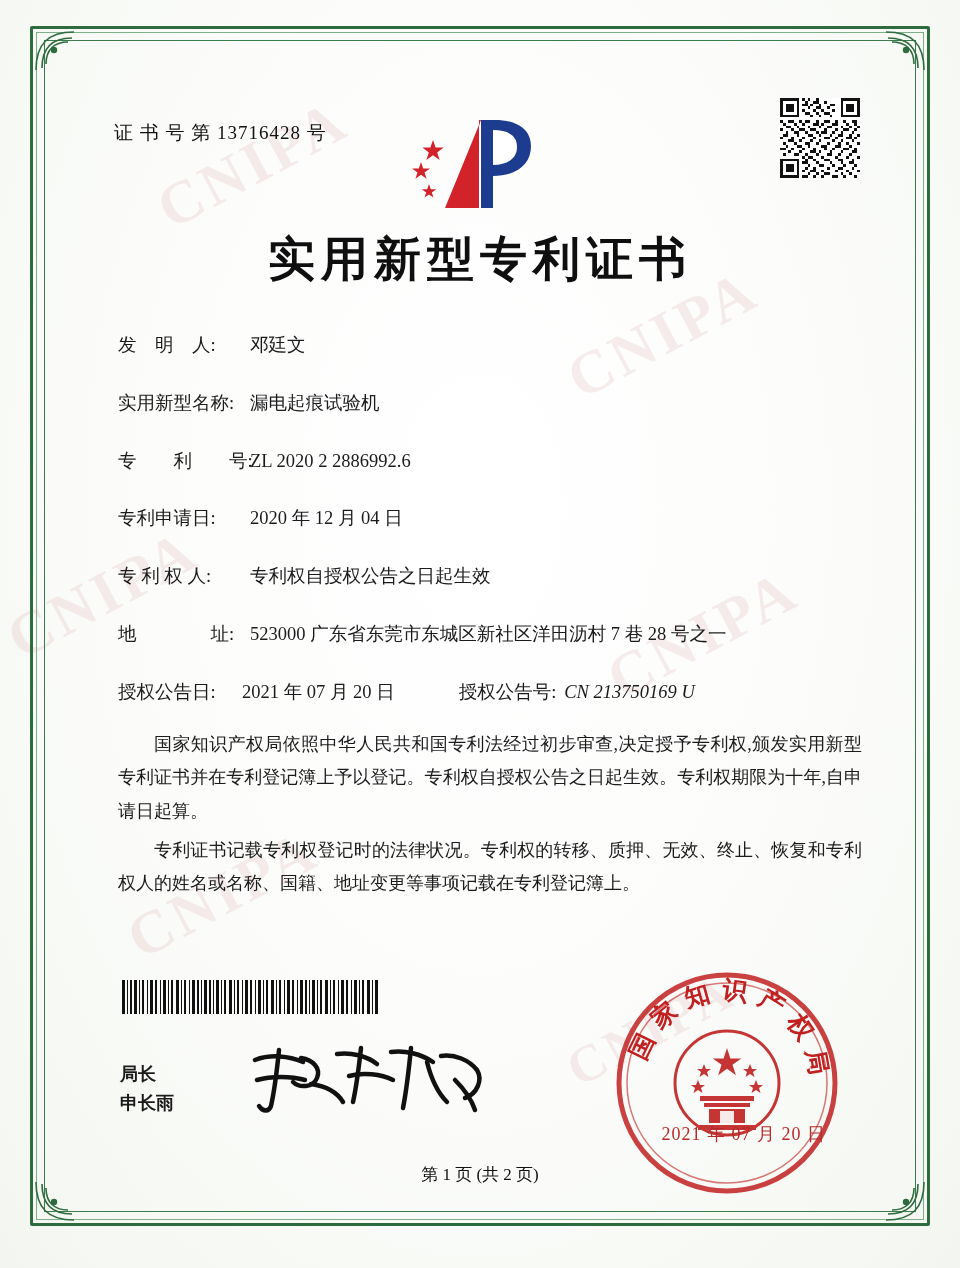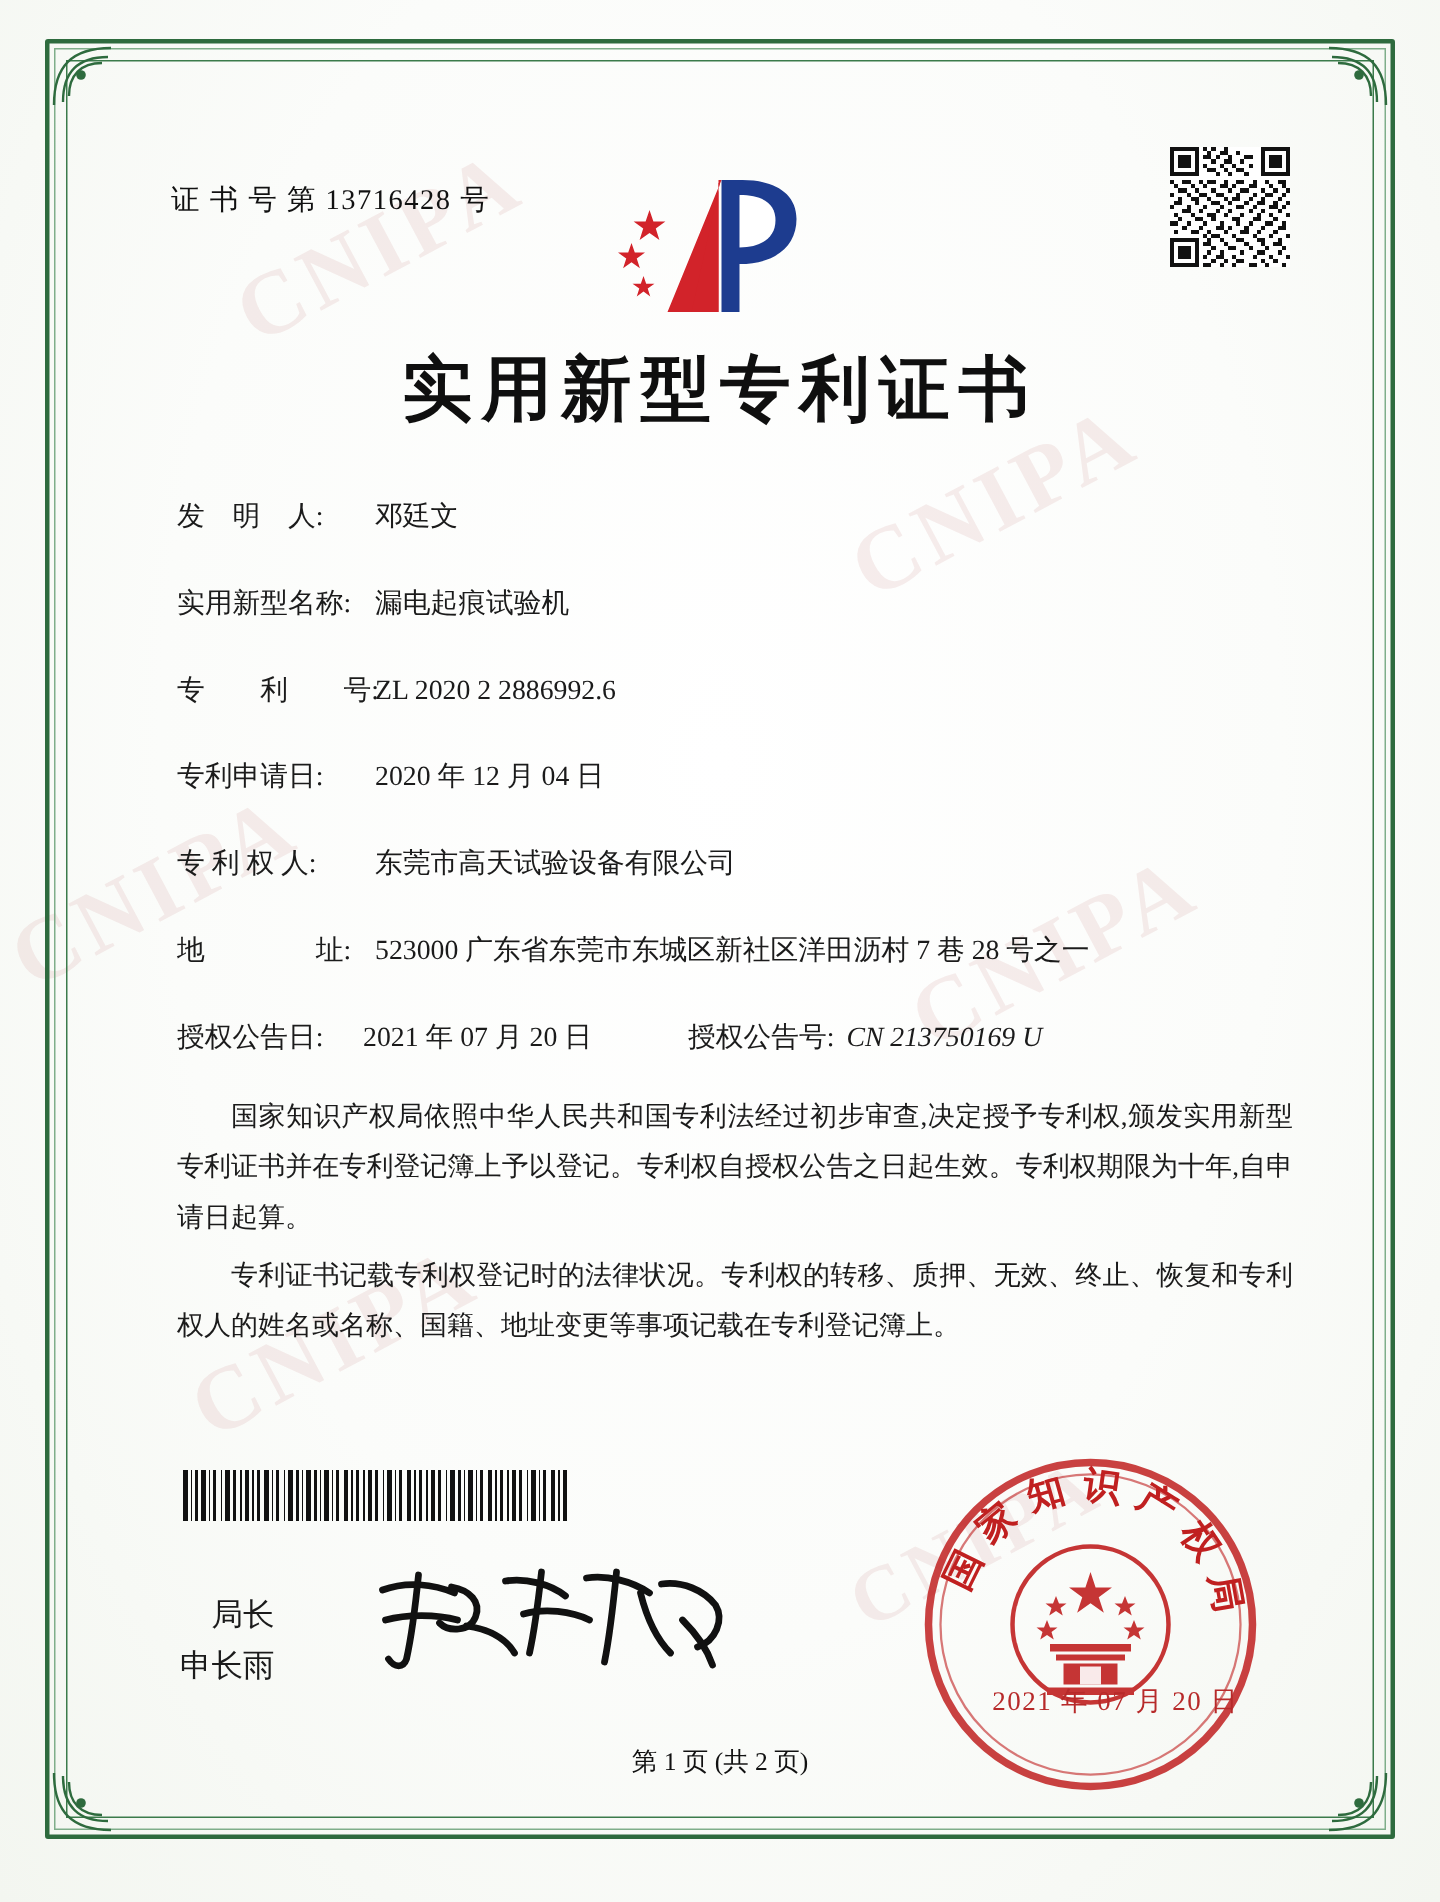--- a/index.html
+++ b/index.html
@@ -148,24 +148,23 @@
   .barcode {
     position: absolute;
     left: 46px; top: 920px;
     width: 258px; height: 34px;
   }
   .barcode svg { display:block; width:100%; height:100%; }
 
   .sign-block {
     position: absolute;
     left: 44px; top: 1000px;
-    font-size: 21px;
+    font-size: 18px;
     line-height: 1.6;
-    font-weight: 400;
-    text-align: right;
+    font-weight: 700;
   }
   .signature {
     position: absolute;
     left: 165px; top: 980px;
     width: 250px; height: 80px;
     color: #111;
   }
   .signature svg { width:100%; height:100%; display:block; }
 
   .seal {
@@ -457,21 +456,21 @@
       <div class="field-row">
         <div class="fl">专　　利　　号:</div>
         <div class="fv">ZL 2020 2 2886992.6</div>
       </div>
       <div class="field-row">
         <div class="fl">专利申请日:</div>
         <div class="fv">2020 年 12 月 04 日</div>
       </div>
       <div class="field-row">
         <div class="fl">专 利 权 人:</div>
-        <div class="fv">东莞市高天试验设备有限公司</div>
+        <div class="fv">专利权自授权公告之日起生效</div>
       </div>
       <div class="field-row">
         <div class="fl">地　　　　址:</div>
         <div class="fv">523000 广东省东莞市东城区新社区洋田沥村 7 巷 28 号之一</div>
       </div>
       <div class="field-row two">
         <div class="fl">授权公告日:</div>
         <div class="fv" style="flex:0 0 auto;">2021 年 07 月 20 日</div>
         <div class="inline-second">
           <span class="fl2">授权公告号:</span>

